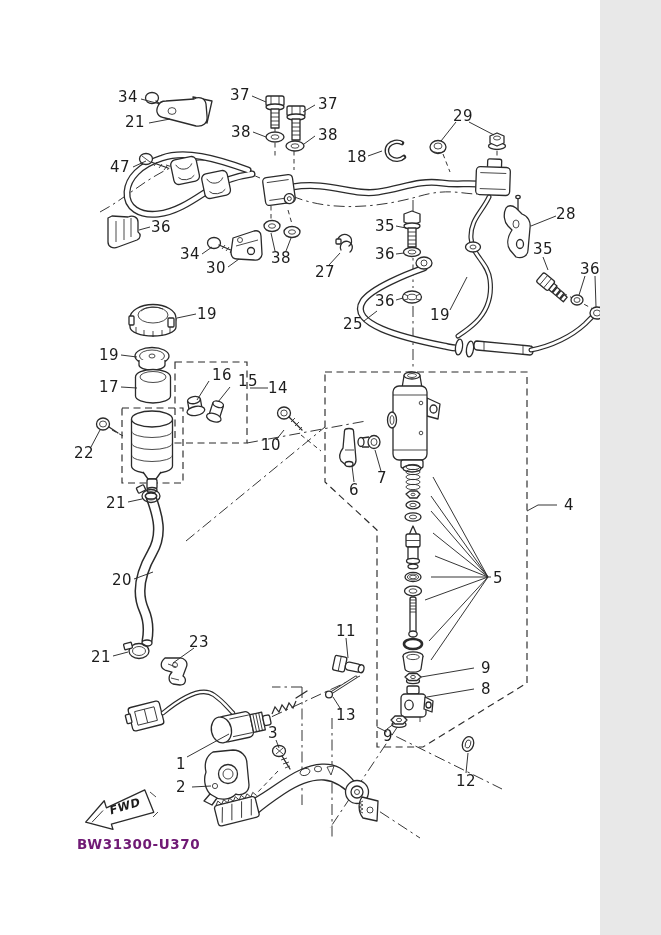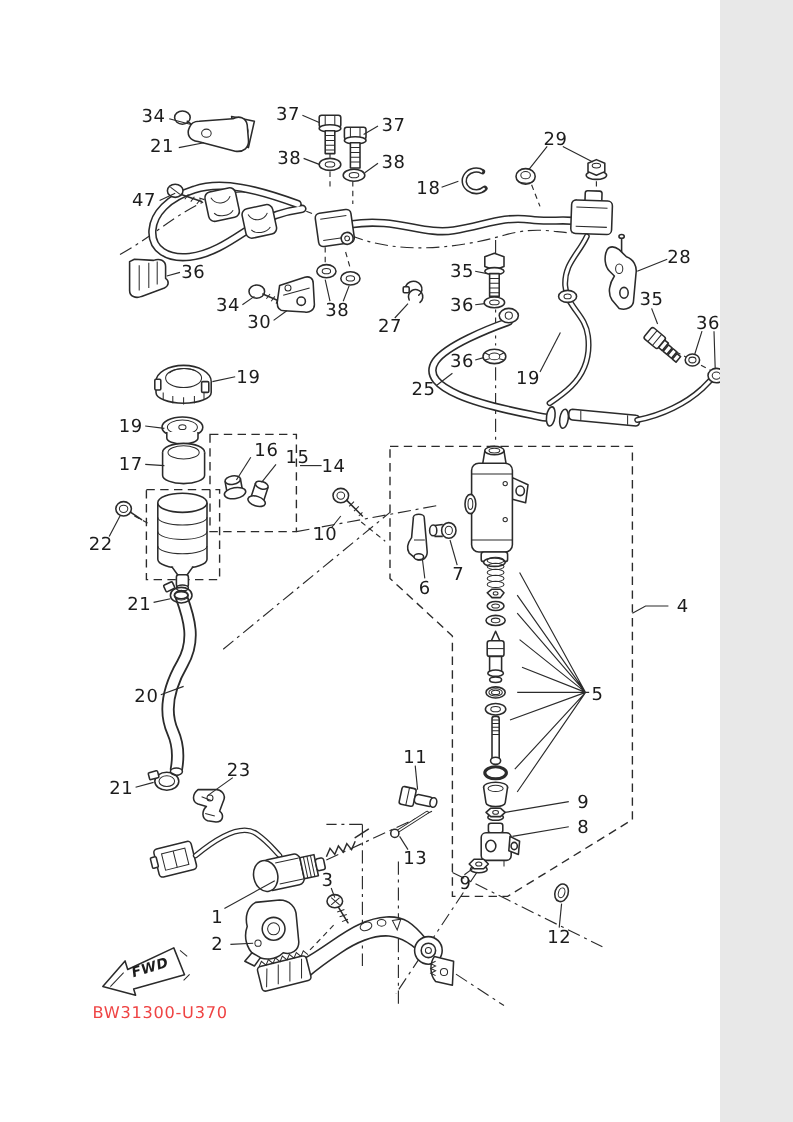--- a/index.html
+++ b/index.html
@@ -26,22 +26,22 @@
   .tube-o{fill:none;stroke:var(--line);stroke-width:11;stroke-linecap:round;}
   .tube-i{fill:none;stroke:#fff;stroke-width:8;stroke-linecap:round;}
   .cable-o{fill:none;stroke:var(--line);stroke-width:4.6;stroke-linecap:round;}
   .cable-i{fill:none;stroke:#fff;stroke-width:2.4;stroke-linecap:round;}
   .callout{
     position:absolute;transform:translate(-50%,-50%);
     font-size:15px;color:#1c1c1c;letter-spacing:.5px;white-space:nowrap;
     user-select:none;
   }
   .part-code{
-    position:absolute;left:77px;top:836px;font-size:13.5px;color:#ef4444;
-    letter-spacing:.6px;white-space:nowrap;
+    position:absolute;left:77px;top:836px;font-size:13.5px;color:#701a75;
+    letter-spacing:.6px;white-space:nowrap;font-weight:bold;
   }
   .fwd-label{
     position:absolute;left:103px;top:799px;width:44px;text-align:center;
     font-size:11.5px;font-weight:bold;font-style:italic;color:#1c1c1c;
     transform:rotate(-17deg);letter-spacing:.5px;
   }
 </style>
 </head>
 <body>
 

